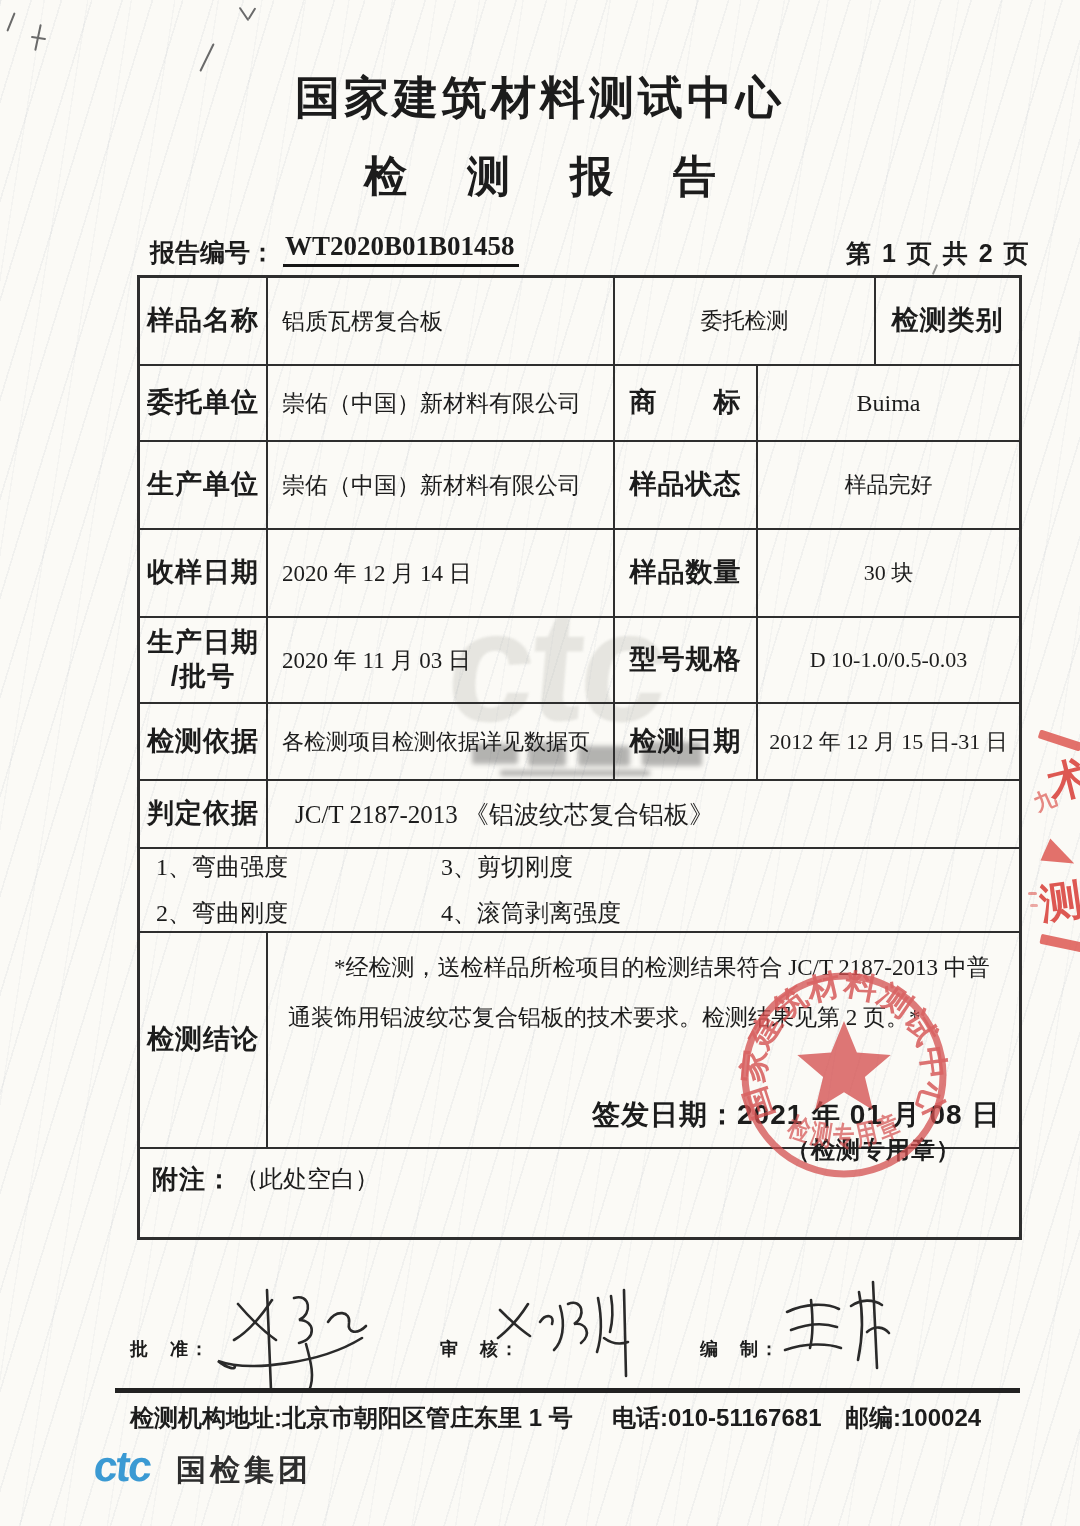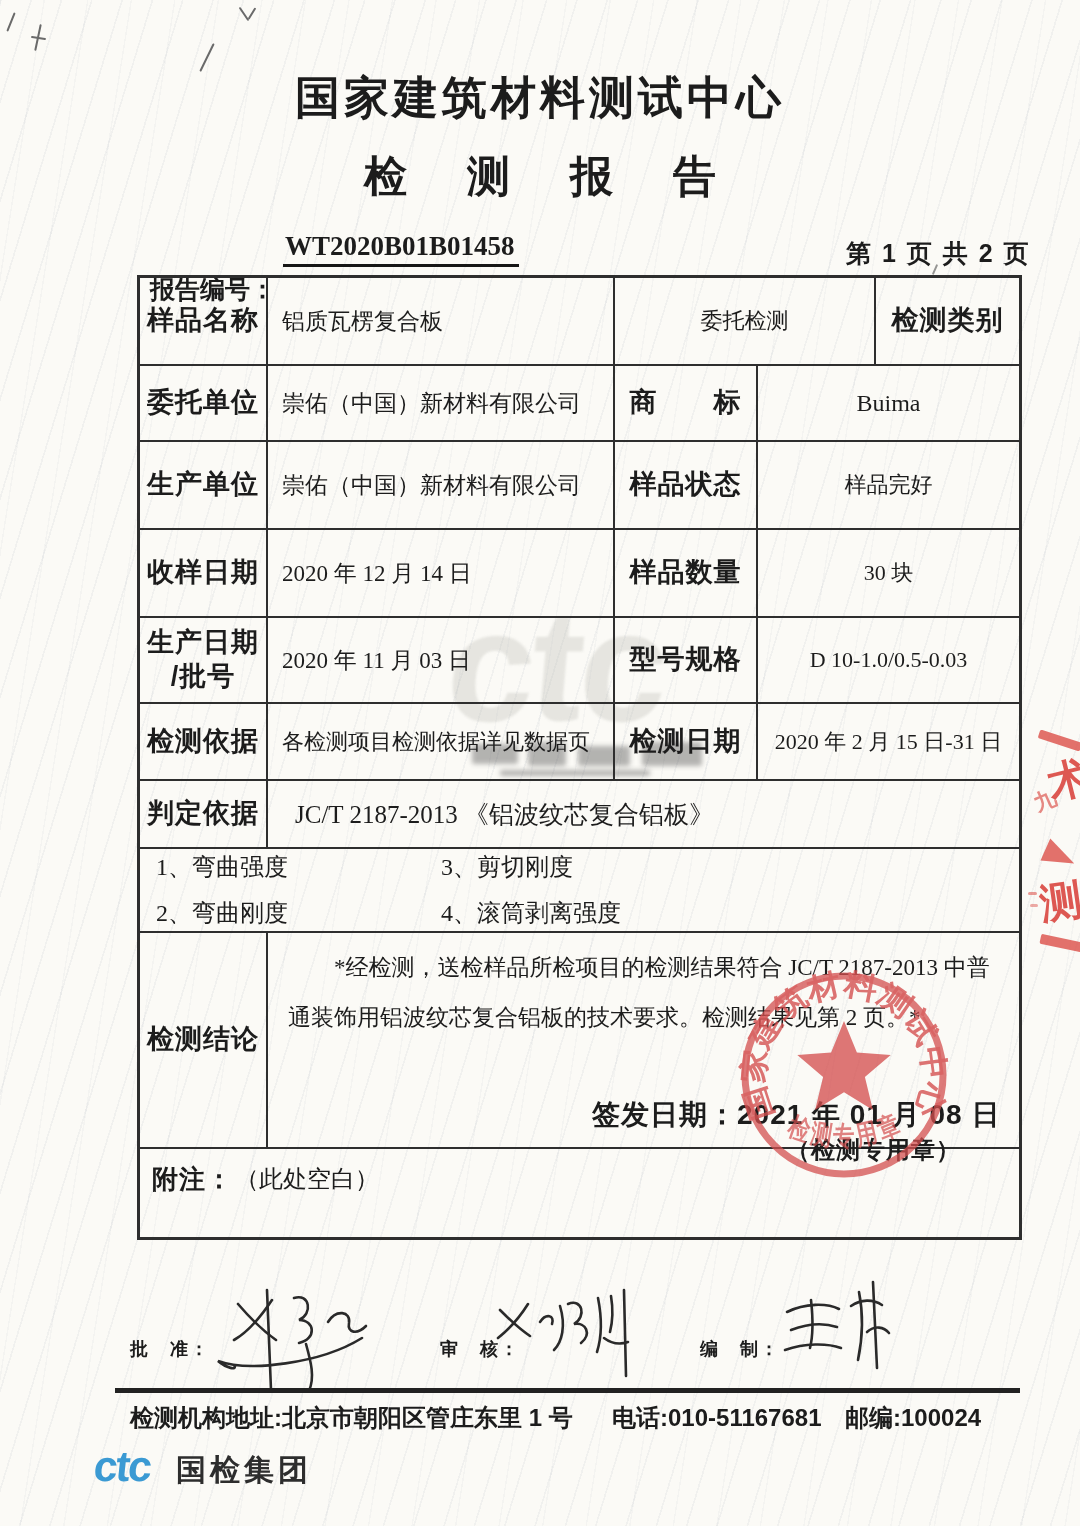--- a/index.html
+++ b/index.html
@@ -13,21 +13,21 @@
     content:""; position:absolute; inset:0; pointer-events:none;
     background:
       repeating-linear-gradient(107deg, rgba(150,160,175,0.10) 0 1.6px, transparent 1.6px 29px),
       repeating-linear-gradient(99deg, rgba(150,160,175,0.07) 0 1.4px, transparent 1.4px 43px);
   }
   .abs { position:absolute; }
 
   
   .org-title { top:68px; left:0; width:100%; text-align:center; font-size:45px; font-weight:bold; letter-spacing:4px; }
   .report-title { top:148px; left:0; width:100%; text-align:center; font-size:43px; font-weight:bold; letter-spacing:24px; text-indent:24px; }
-  .repno-label { top:236px; left:150px; font-size:25px; font-weight:bold;margin-top:37px; }
+  .repno-label { top:236px; left:150px; font-size:25px; font-weight:bold; }
   .repno-value { top:231px; left:283px; font-size:27px; font-weight:bold; font-family:"Liberation Serif", serif; border-bottom:3px solid #161616; padding:0 4px 2px 2px; }
   .page-info { top:237px; left:846px; font-size:25px; font-weight:bold; letter-spacing:2px; }
 
   
   .rtable { position:absolute; left:137px; top:275px; width:885px; height:965px; border:3px solid #2e2e2e; }
   .t-row { display:flex; border-bottom:2px solid #2e2e2e; width:100%; }
   .t-row:last-child { border-bottom:none; }
   .cell { border-right:2px solid #2e2e2e; display:flex; align-items:center; }
   .cell:last-child { border-right:none; }
   .c1 { width:128px; justify-content:center; }
@@ -123,21 +123,21 @@
       <div class="cell c1 lbl">生产日期
 /批号</div>
       <div class="cell c2 val">2020 年 11 月 03 日</div>
       <div class="cell c3 lbl">型号规格</div>
       <div class="cell c4 val-c">D 10-1.0/0.5-0.03</div>
     </div>
     <div class="t-row" style="height:77px">
       <div class="cell c1 lbl">检测依据</div>
       <div class="cell c2 val" style="font-size:22px">各检测项目检测依据详见数据页</div>
       <div class="cell c3 lbl">检测日期</div>
-      <div class="cell c4 val-c">2020 年 2 月 15 日-31 日</div>
+      <div class="cell c4 val-c">2012 年 12 月 15 日-31 日</div>
     </div>
     <div class="t-row" style="height:68px">
       <div class="cell c1 lbl">判定依据</div>
       <div class="wide-content val" style="font-size:25px">JC/T 2187-2013 《铝波纹芯复合铝板》</div>
     </div>
     <div class="t-row" style="height:84px">
       <div class="items-grid">
         <span class="val" style="font-size:24px">1、弯曲强度</span>
         <span class="val" style="font-size:24px">3、剪切刚度</span>
         <span class="val" style="font-size:24px">2、弯曲刚度</span>

